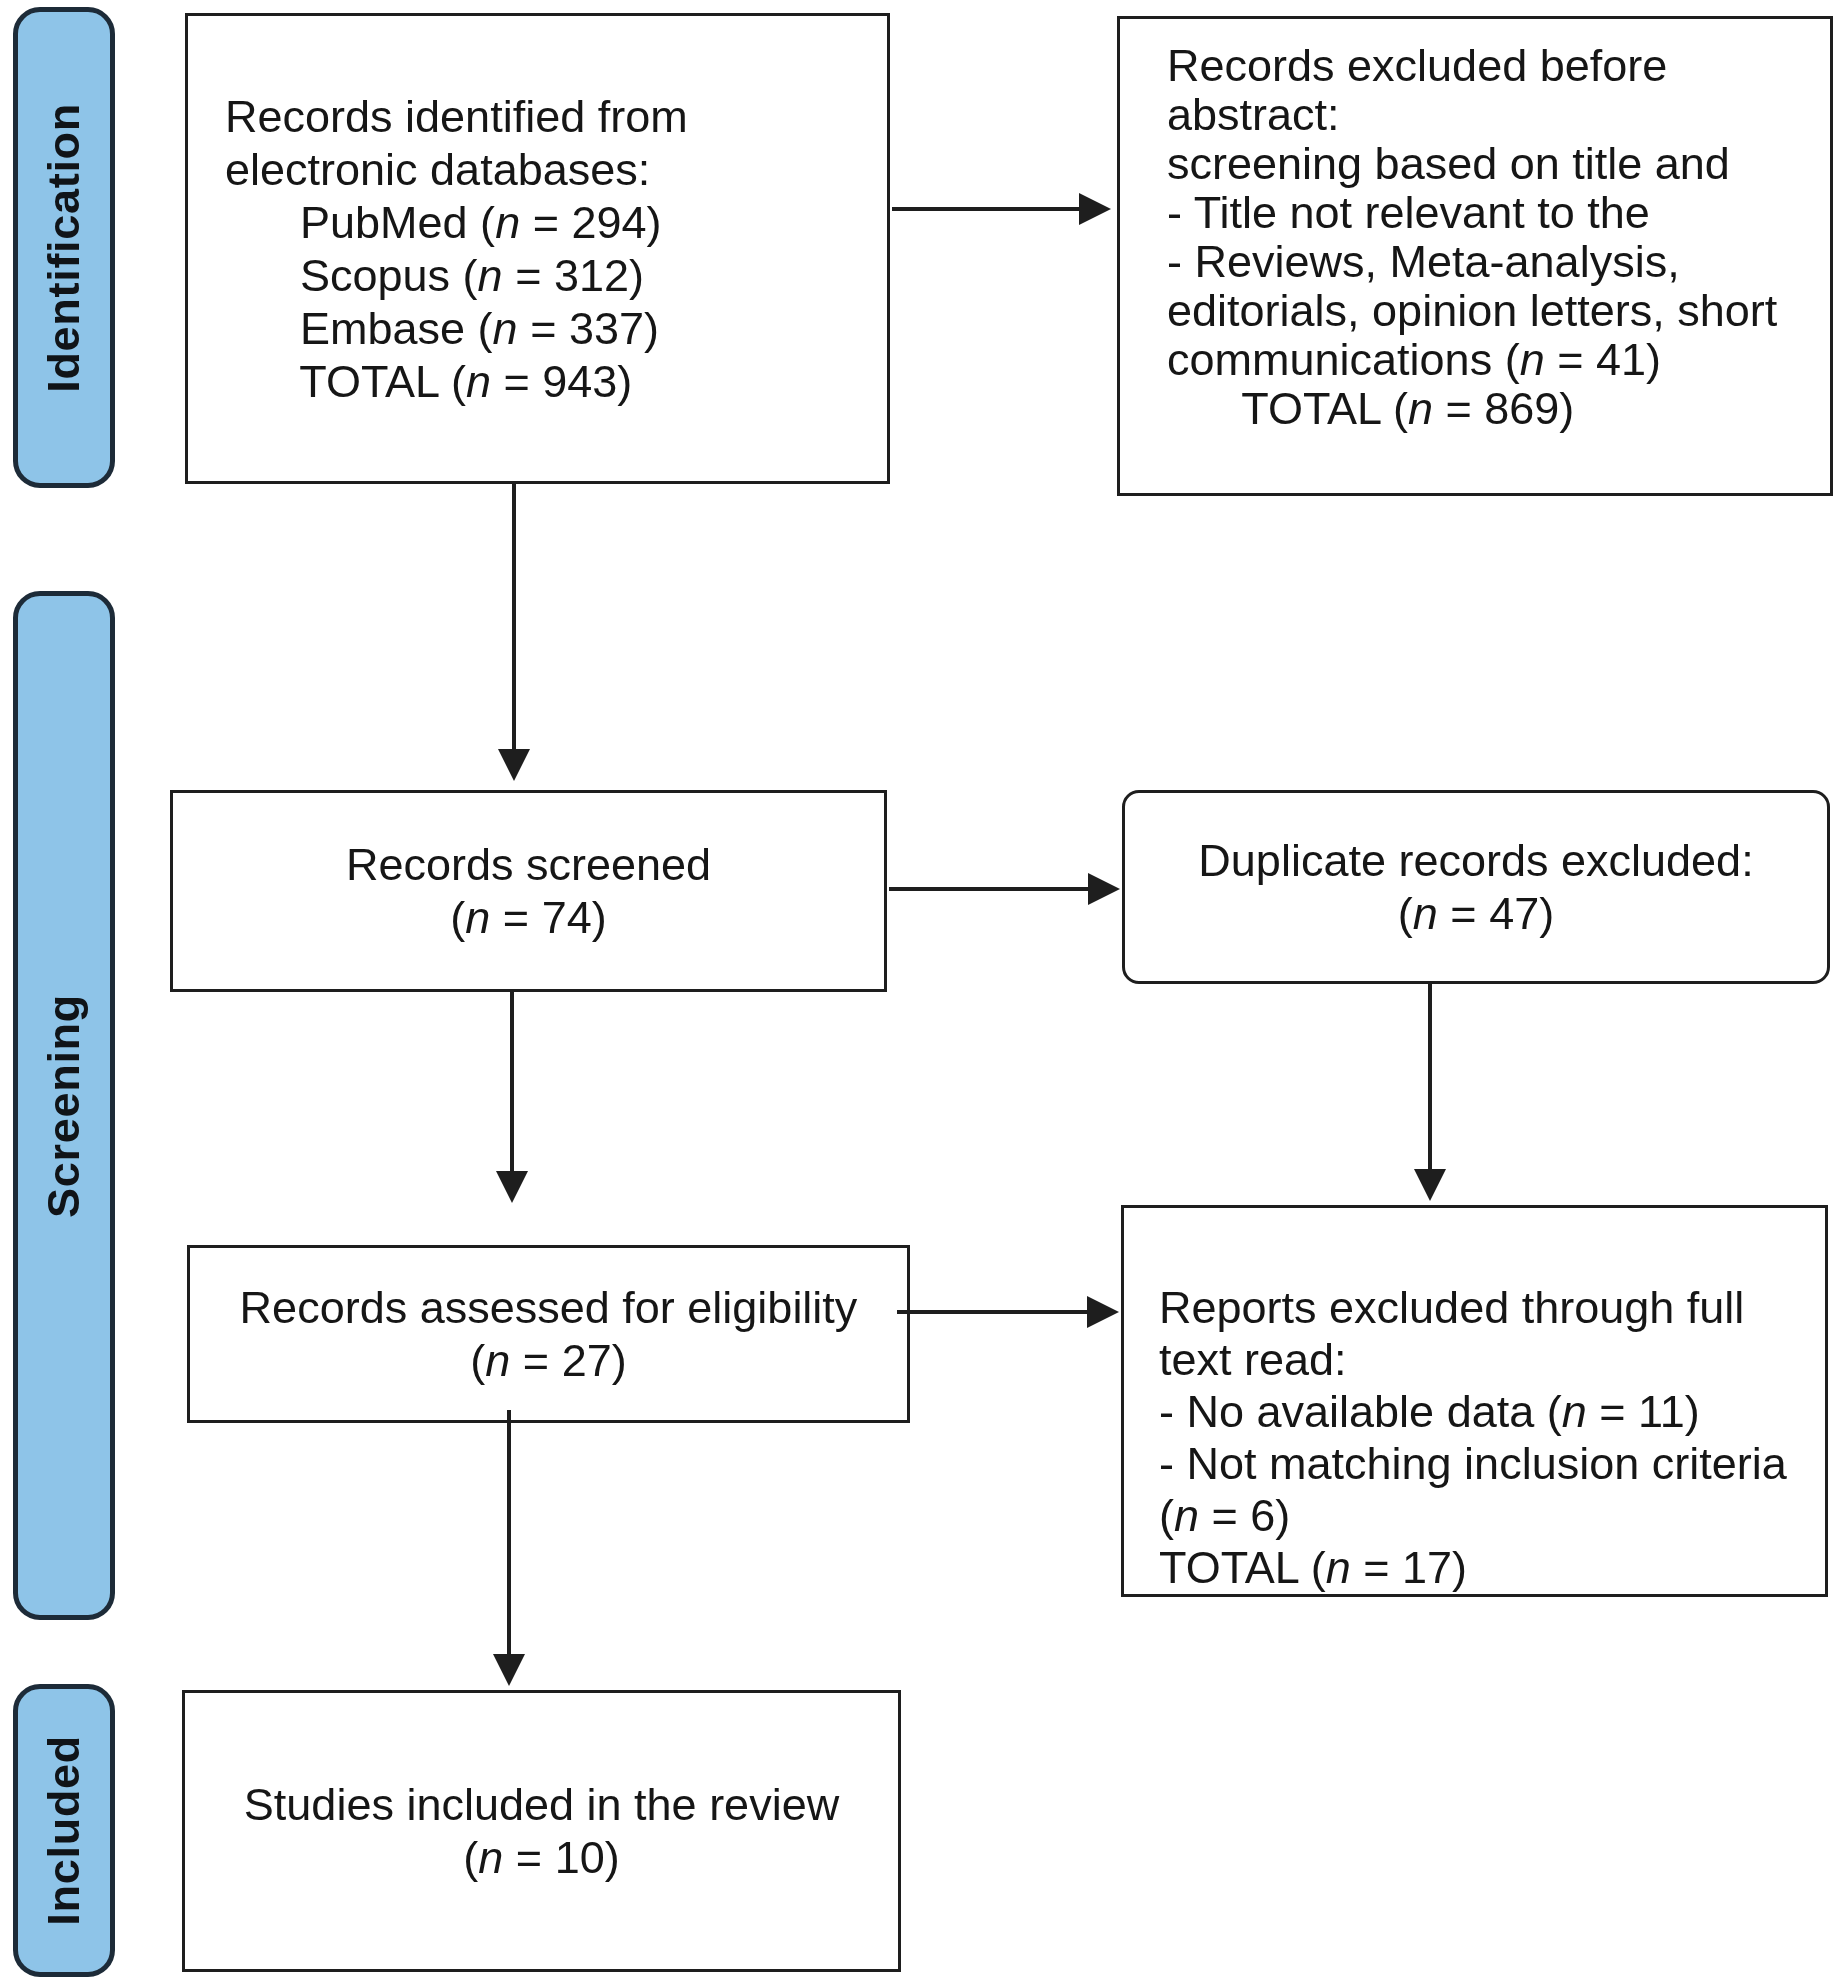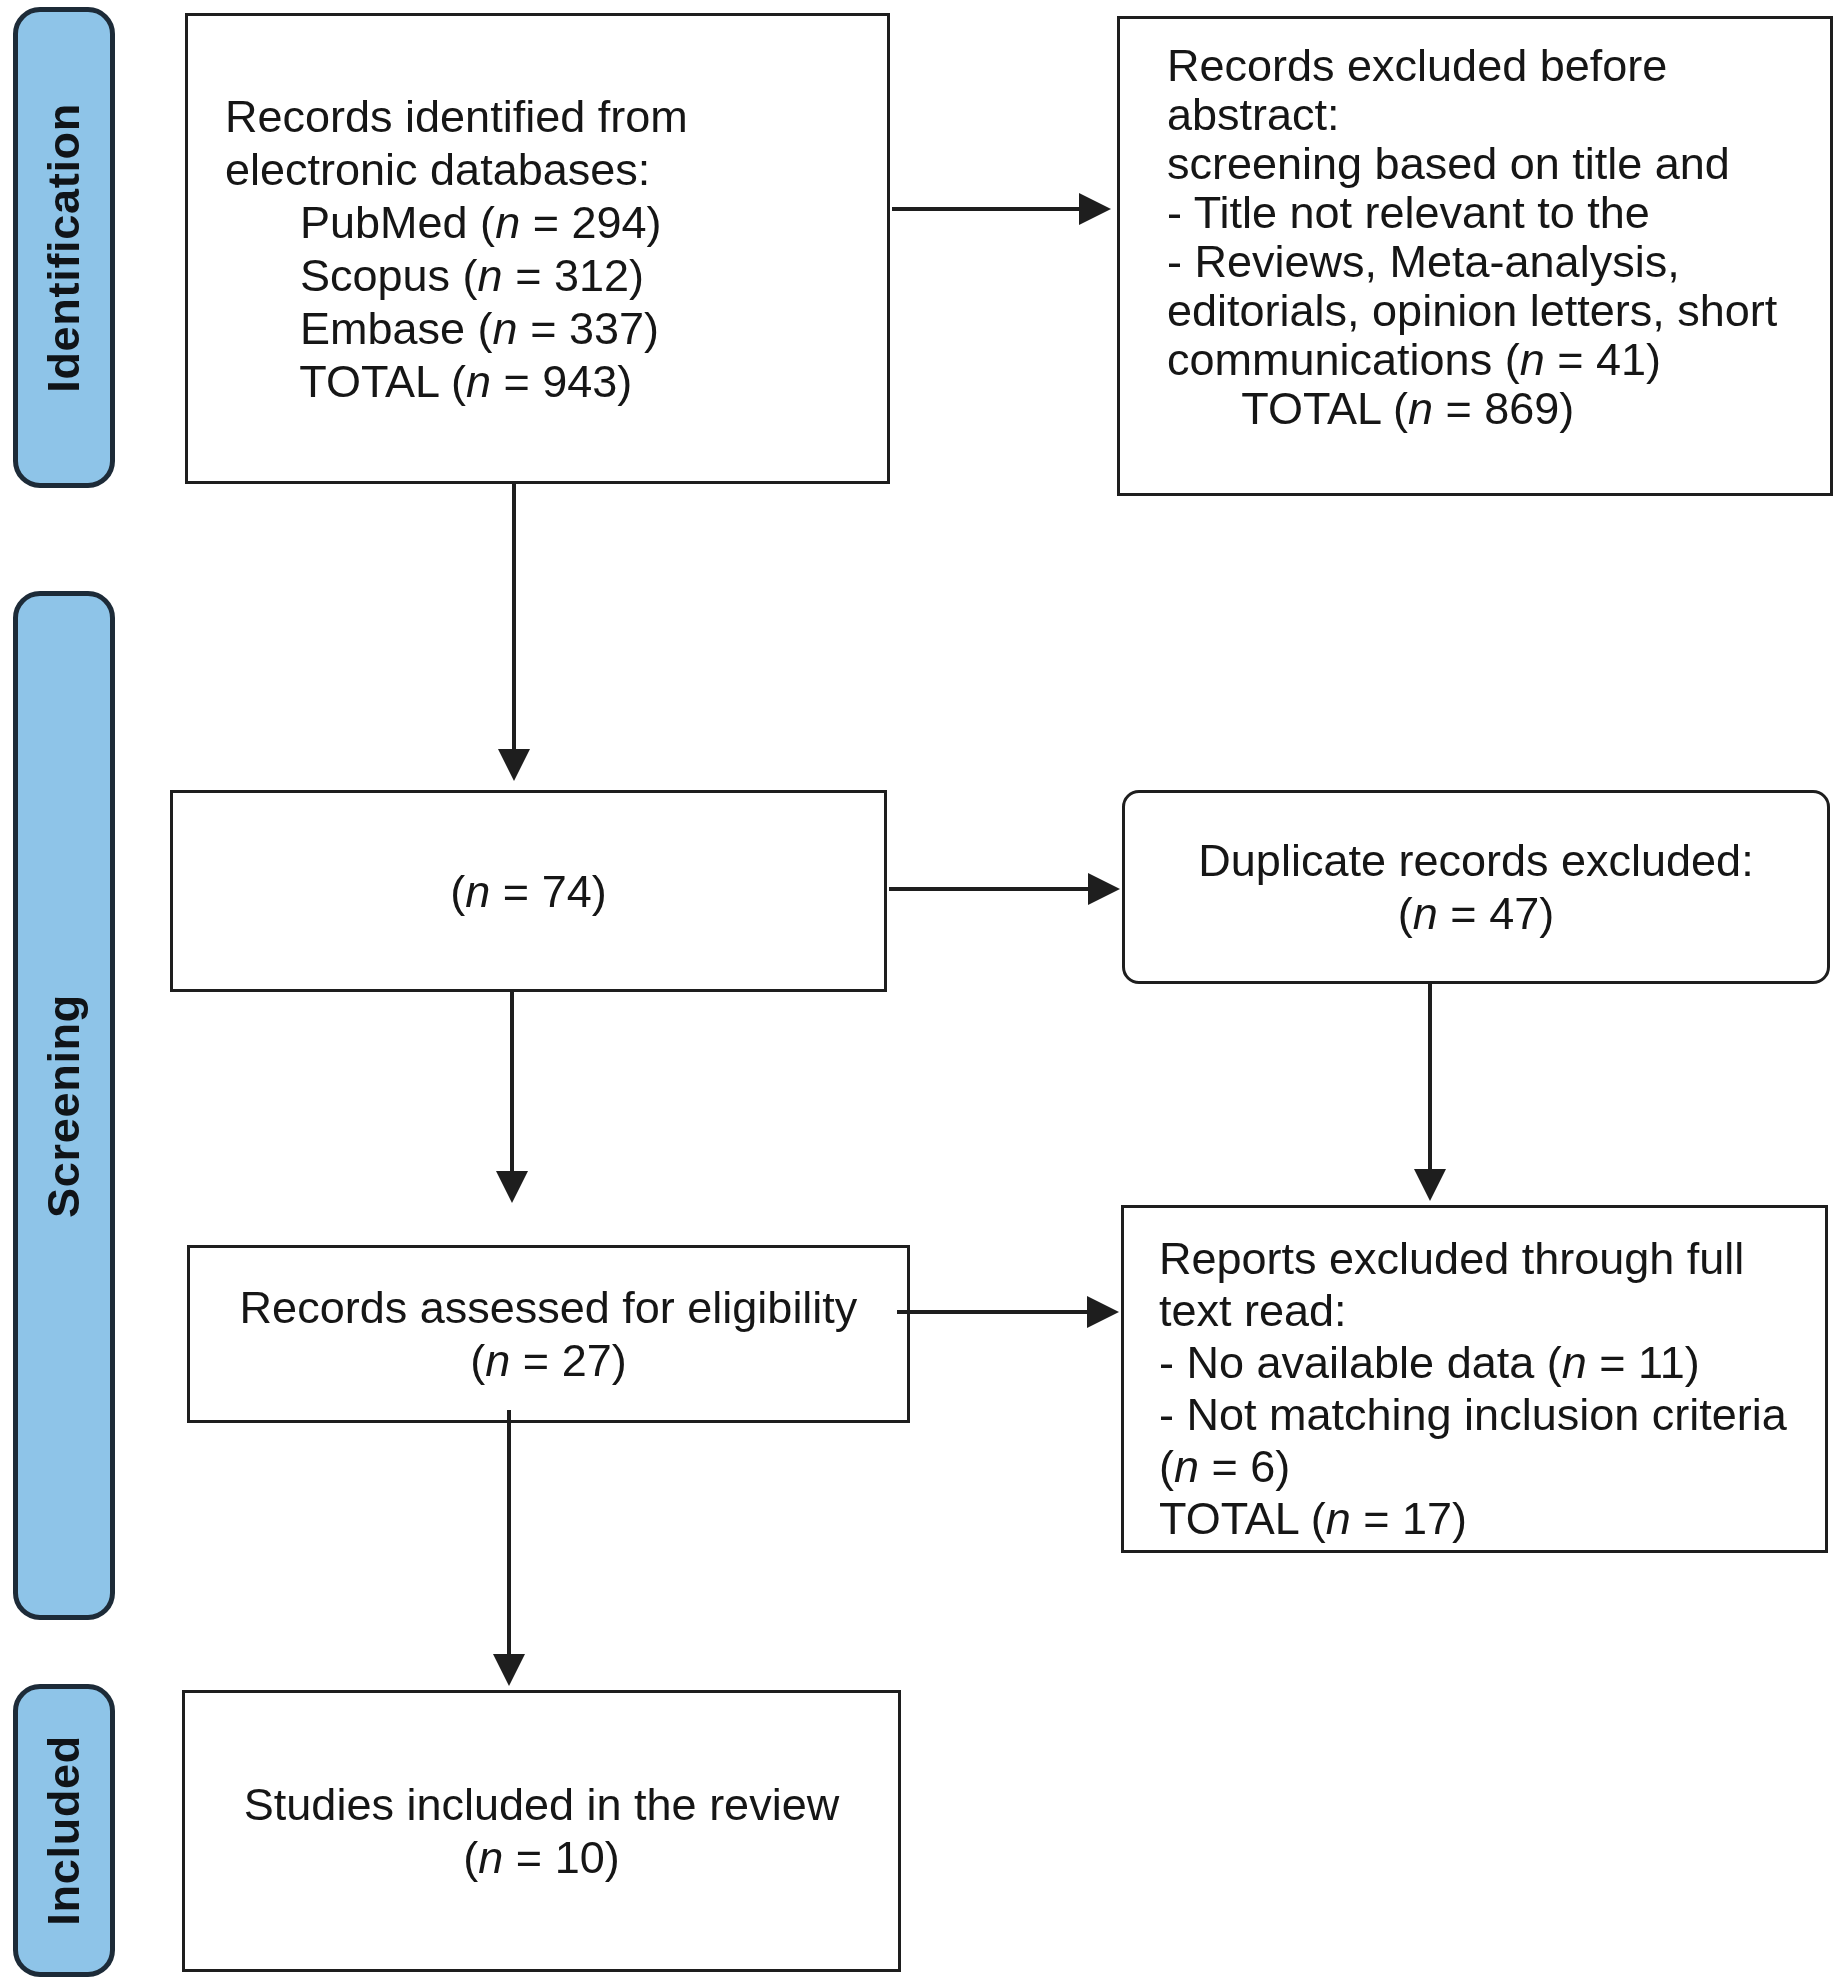--- a/index.html
+++ b/index.html
@@ -26,21 +26,21 @@
     display:flex;flex-direction:column;justify-content:center;
     font-size:45px;line-height:53px;
   }
   .box .line{white-space:pre;}
   .center{align-items:center;text-align:center;}
   #b1{left:185px;top:13px;width:705px;height:471px;padding-left:37px;}
   #b2{left:1117px;top:16px;width:716px;height:480px;padding-left:47px;padding-top:21.6px;justify-content:flex-start;line-height:49px;}
   #b3{left:170px;top:790px;width:717px;height:202px;}
   #b4{left:1122px;top:790px;width:708px;height:194px;border-radius:17px;}
   #b5{left:187px;top:1245px;width:723px;height:178px;}
-  #b6{left:1121px;top:1205px;width:707px;height:348px;padding-left:35px;padding-top:20px;justify-content:center;line-height:52px;}
+  #b6{left:1121px;top:1205px;width:707px;height:392px;padding-left:35px;padding-top:20px;justify-content:flex-end;line-height:52px;}
   #b7{left:182px;top:1690px;width:719px;height:282px;}
   
   .harrow{position:absolute;height:4.3px;background:#1e1e1e;}
   .harrow .head{
     position:absolute;right:-32px;top:-13.7px;width:0;height:0;
     border-top:16px solid transparent;border-bottom:16px solid transparent;border-left:32px solid #1e1e1e;
   }
   .varrow{position:absolute;width:4.3px;background:#1e1e1e;}
   .varrow .head{
     position:absolute;bottom:-32px;left:-13.7px;width:0;height:0;
@@ -88,20 +88,21 @@
         <div class="line">- Title not relevant to the</div>
         <div class="line">- Reviews, Meta-analysis,</div>
         <div class="line">editorials, opinion letters, short</div>
         <div class="line">communications (<i>n</i> = 41)</div>
         <div class="line">      TOTAL (<i>n</i> = 869)</div>
       </div>
   </div>
 
   <div class="box center" id="b3">
     <div>
+        <div class="line">Records screened</div>
         <div class="line">(<i>n</i> = 74)</div>
       </div>
   </div>
 
   <div class="box center" id="b4">
     <div>
         <div class="line">Duplicate records excluded:</div>
         <div class="line">(<i>n</i> = 47)</div>
       </div>
   </div>

